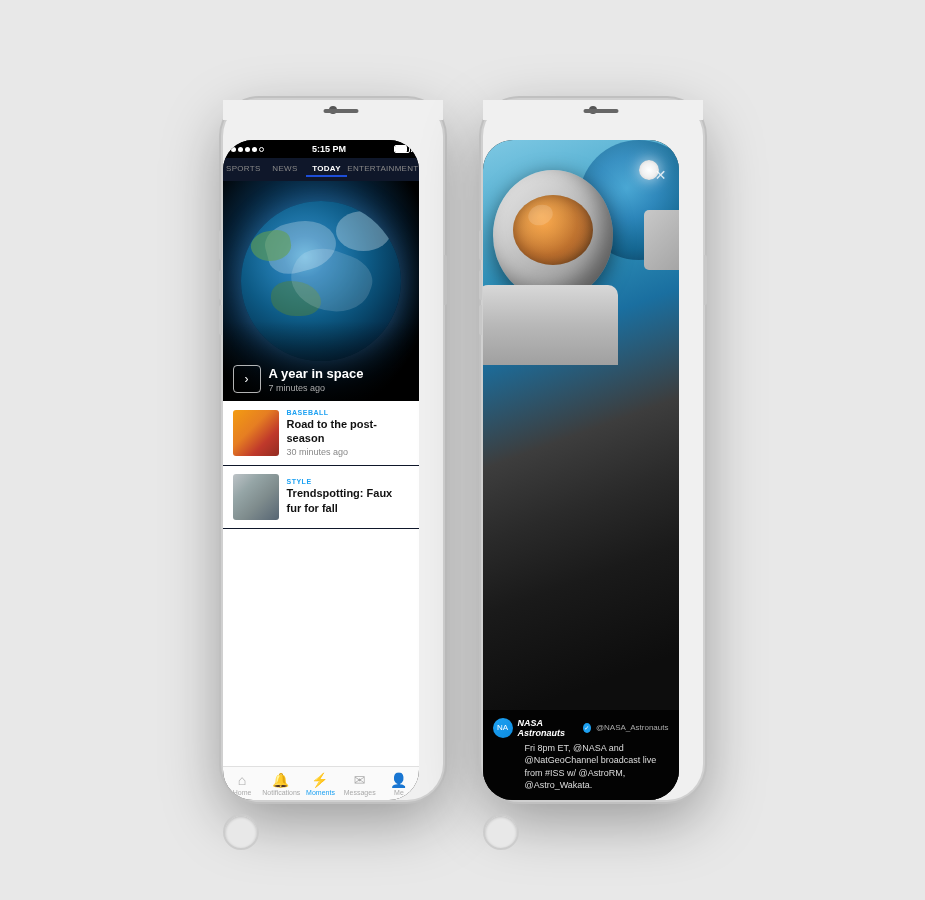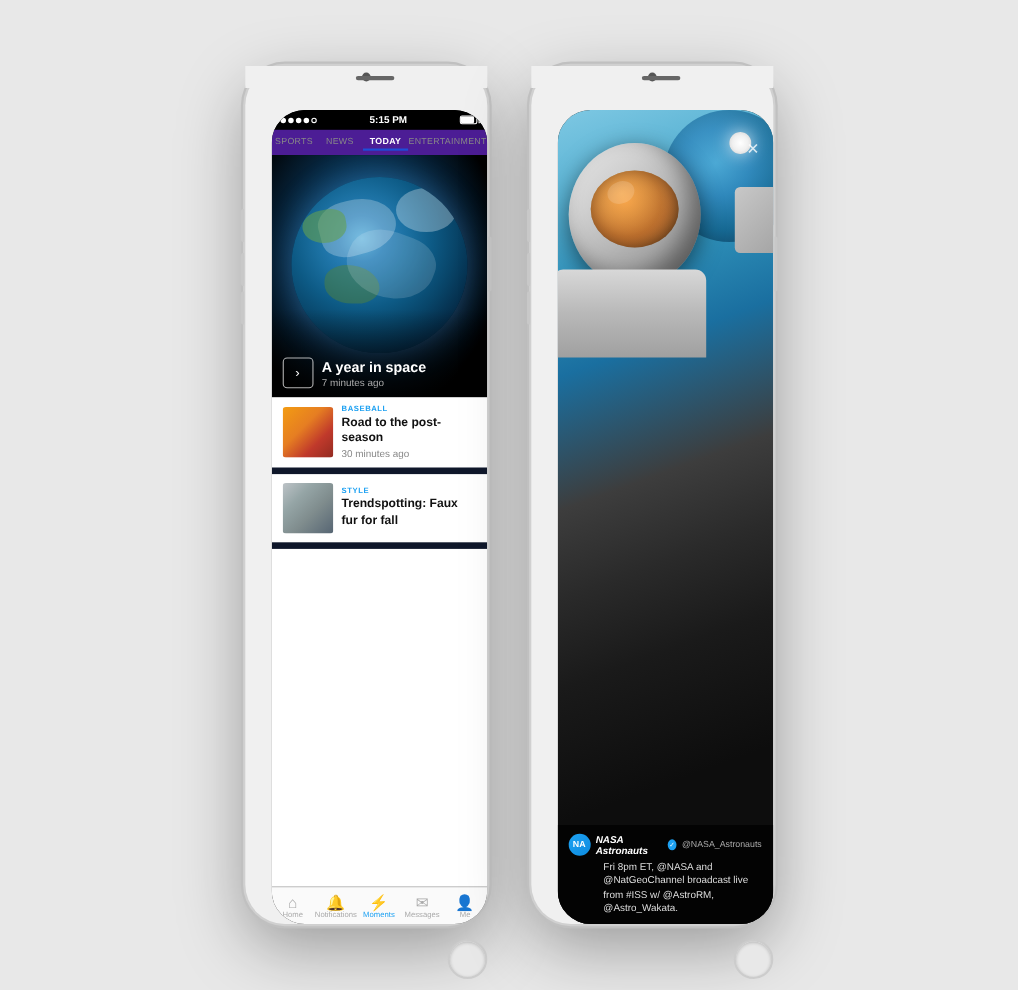--- a/index.html
+++ b/index.html
@@ -11,31 +11,31 @@
       align-items: center;
       justify-content: center;
       gap: 40px;
       font-family: -apple-system, 'Helvetica Neue', Arial, sans-serif;
       overflow: hidden;
     }
 
     
     .phone {
       width: 220px;
-      height: 780px;
+      height: 700px;
       background: #f0f0f0;
       border-radius: 36px;
       box-shadow:
         0 0 0 2px #d0d0d0,
         0 0 0 4px #c0c0c0,
         0 20px 60px rgba(0,0,0,0.35);
       position: relative;
       display: flex;
       flex-direction: column;
-      align-items: flex-end;
+      align-items: flex-start;
       overflow: visible;
     }
 
     
     .phone::before {
       content: '';
       position: absolute;
       left: -4px;
       top: 130px;
       width: 3px;
@@ -170,21 +170,21 @@
       border-radius: 0 1px 1px 0;
     }
     .battery-fill {
       width: 80%;
       height: 100%;
       background: #fff;
       border-radius: 1px;
     }
 
     .nav-tabs {
-      background: #4c1d95;
+      background: #0f172a;
       display: flex;
       padding: 4px 0;
       flex-shrink: 0;
     }
     .nav-tab {
       flex: 1;
       text-align: center;
       font-size: 8px;
       color: #888;
       padding: 2px 0;
@@ -322,21 +322,21 @@
     
     .news-list {
       background: #fff;
       flex: 1;
       overflow: hidden;
     }
     .news-item {
       display: flex;
       align-items: center;
       padding: 8px 10px;
-      border-bottom: 6px solid #0f172a;
+      border-bottom: 1px solid #0f172a;
       gap: 8px;
     }
     .news-thumb {
       width: 46px;
       height: 46px;
       border-radius: 3px;
       flex-shrink: 0;
       overflow: hidden;
     }
     .thumb-baseball {
@@ -568,21 +568,21 @@
       width: 20px;
       height: 20px;
       border-radius: 50%;
       background: linear-gradient(135deg, #1da1f2, #0d8ce0);
       flex-shrink: 0;
       display: flex;
       align-items: center;
       justify-content: center;
       font-size: 8px;
       color: #fff;
-      font-weight: 700;
+      font-weight: 400;
     }
     .tweet-name {
       font-size: 9px;
       font-weight: 700;
       color: #fff;
       font-style: italic;
     }
     .tweet-verified {
       width: 10px;
       height: 10px;

